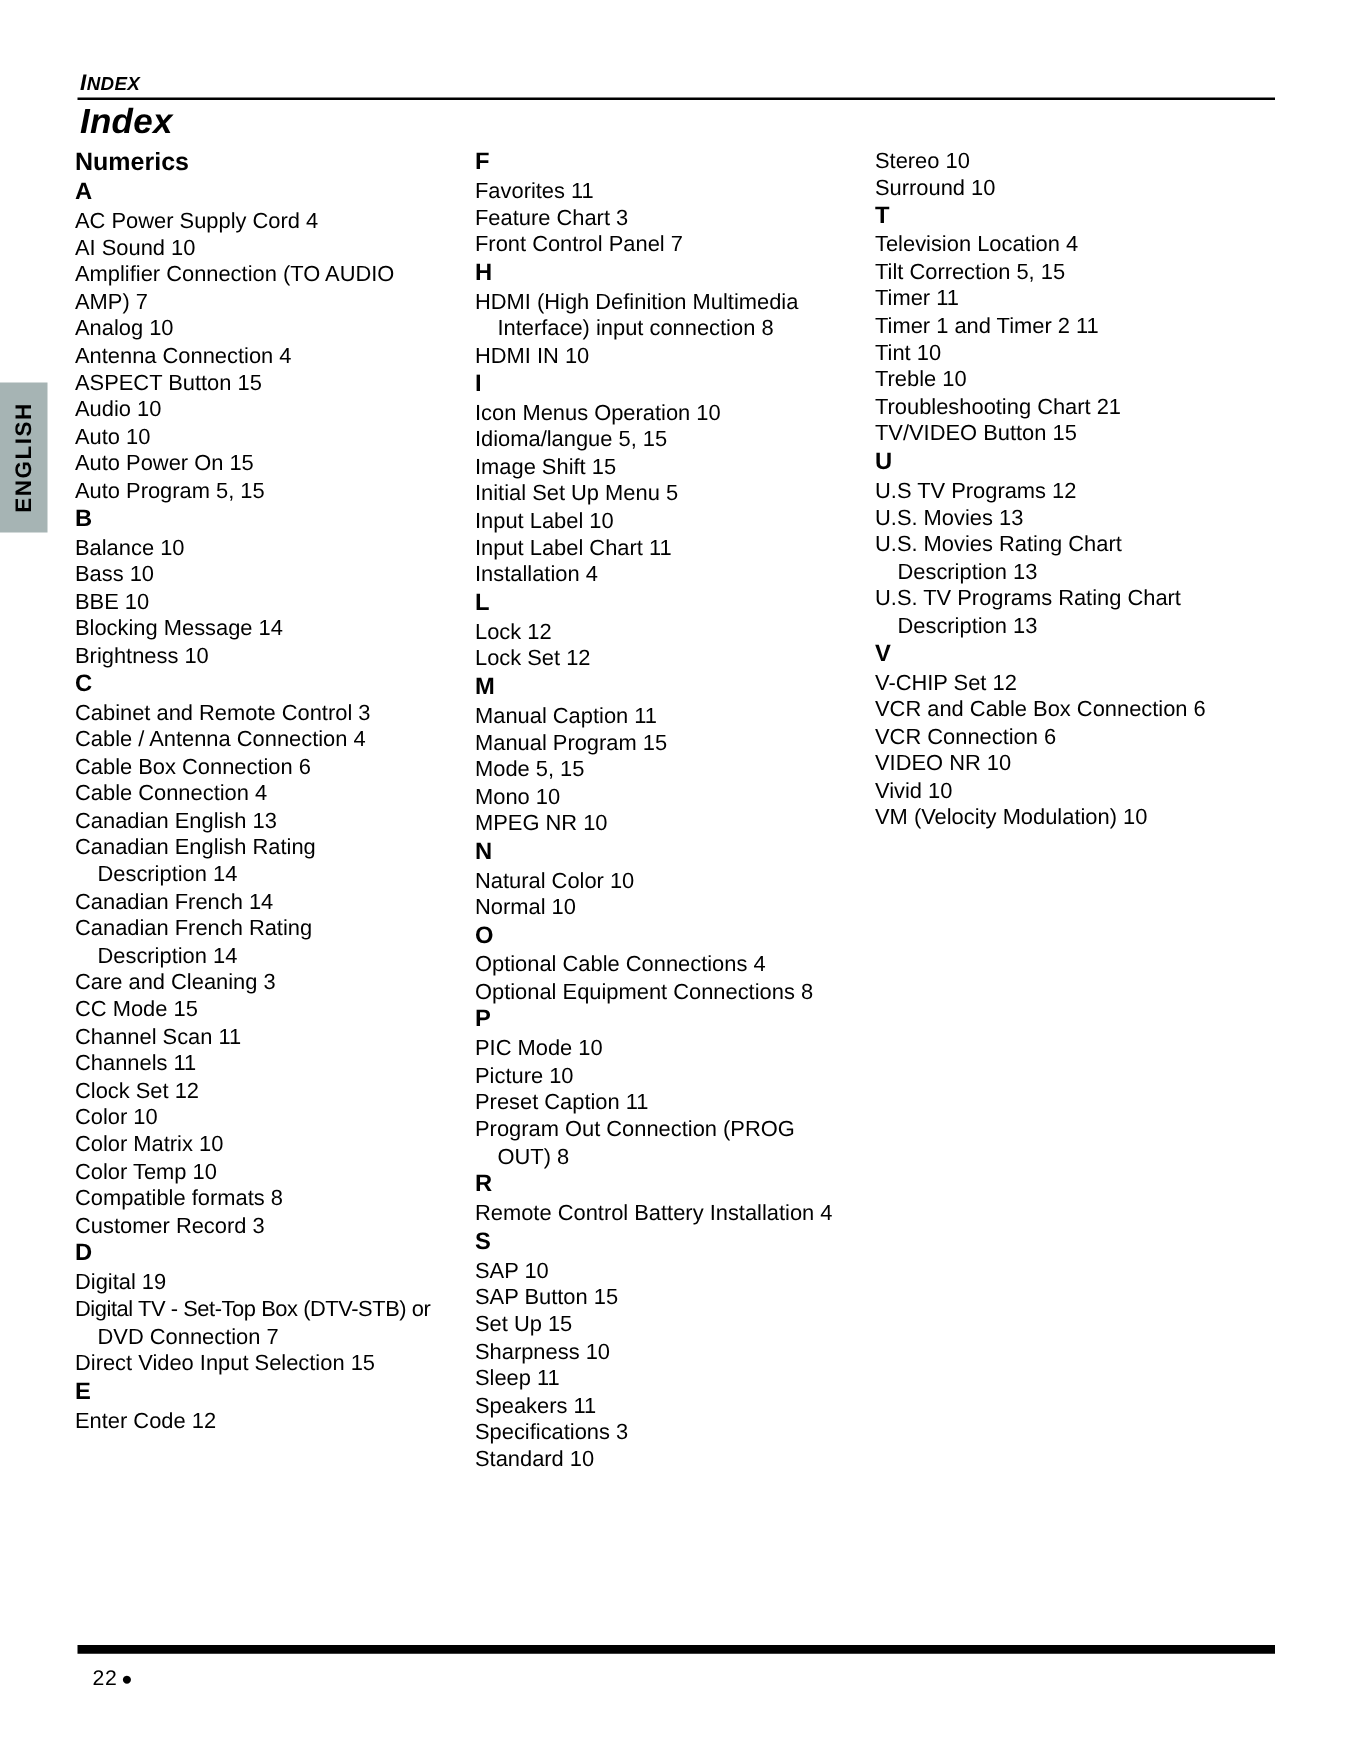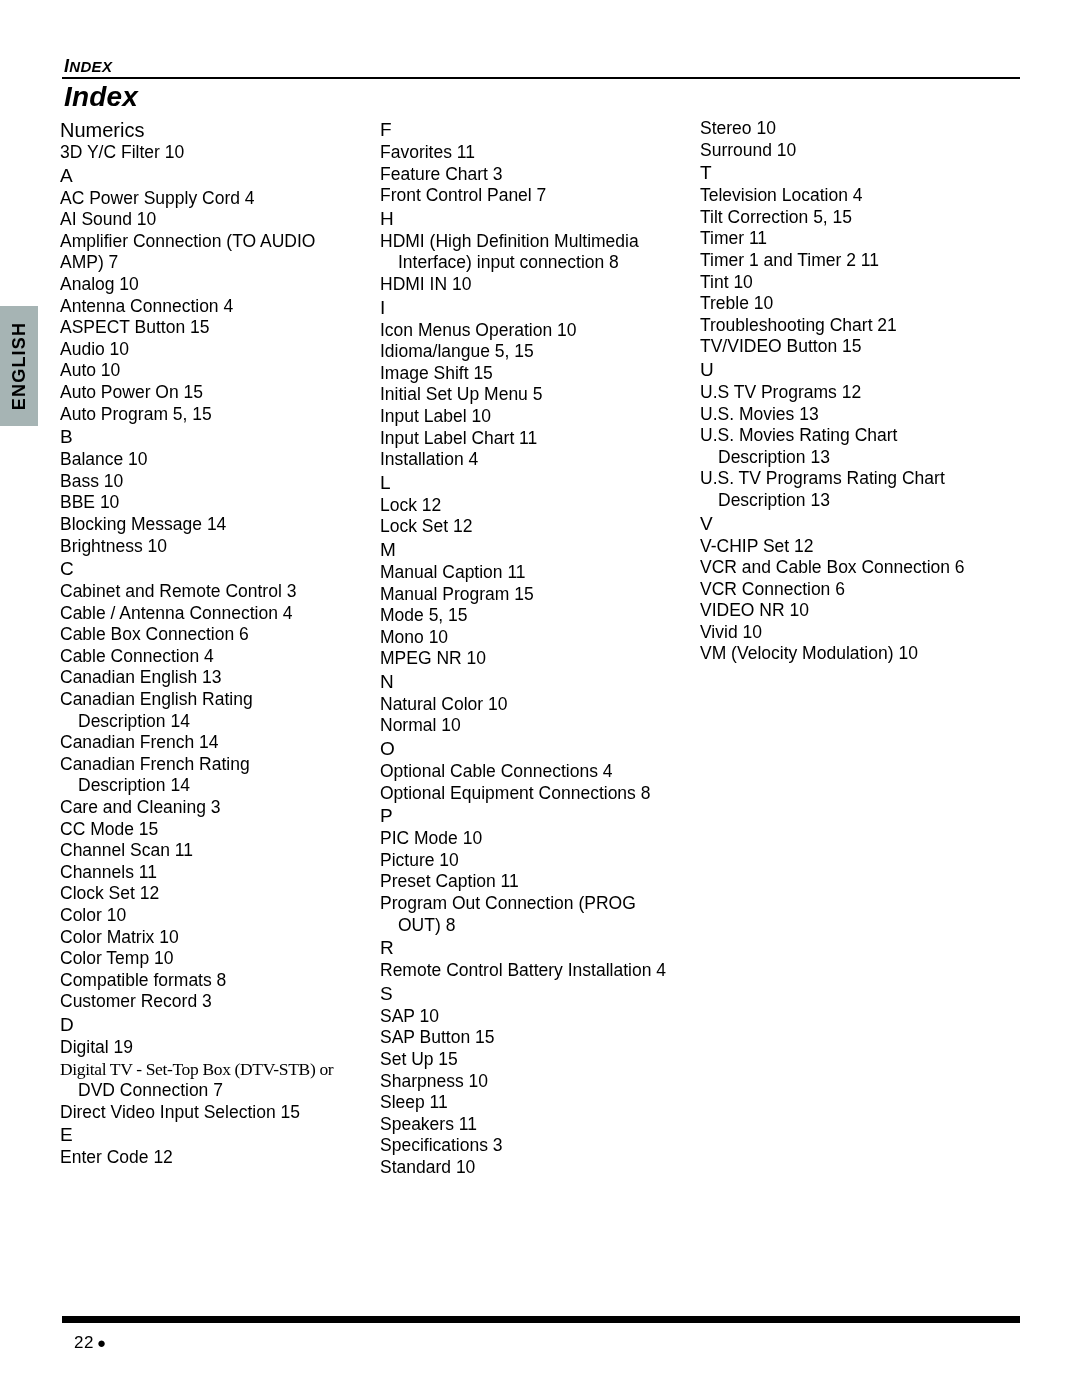--- a/index.html
+++ b/index.html
@@ -85,41 +85,40 @@
     flex-direction: row;
     align-items: flex-start;
   }
   .index-column {
     width: 320px;
     flex: 0 0 320px;
   }
   .col-inner { padding-right: 6px; }
 
   .letter-heading {
-    font-weight: normal;
+    font-weight: bold;
     font-size: 19px;
     line-height: 24px;
     margin: 0;
     padding: 0;
   }
   .letter-heading.word { font-size: 20px; }
 
   .index-entry {
     font-size: 17.5px;
     line-height: 21.6px;
     margin: 0;
     padding: 0;
     white-space: pre-wrap;
   }
   .index-entry.cont {
     padding-left: 18px;
   }
   .index-entry.tight {
     letter-spacing: -0.35px;
-    font-family: Liberation Serif, serif;
   }
 
   
   #footer-rule {
     position: absolute;
     left: 62px;
     top: 1316px;
     width: 958px;
     height: 7px;
     background: #000;
@@ -149,21 +148,20 @@
 <div id="page-title">Index</div>
 
 <div id="english-tab">
   <span class="tab-label">ENGLISH</span>
 </div>
 
 <div id="index-body">
     <div class="index-column">
       <div class="col-inner">
         <div class="letter-heading word">Numerics</div>
-        <div class="index-entry">3D Y/C Filter 10</div>
         <div class="letter-heading">A</div>
         <div class="index-entry">AC Power Supply Cord 4</div>
         <div class="index-entry">AI Sound 10</div>
         <div class="index-entry">Amplifier Connection (TO AUDIO</div>
         <div class="index-entry">AMP) 7</div>
         <div class="index-entry">Analog 10</div>
         <div class="index-entry">Antenna Connection 4</div>
         <div class="index-entry">ASPECT Button 15</div>
         <div class="index-entry">Audio 10</div>
         <div class="index-entry">Auto 10</div>

